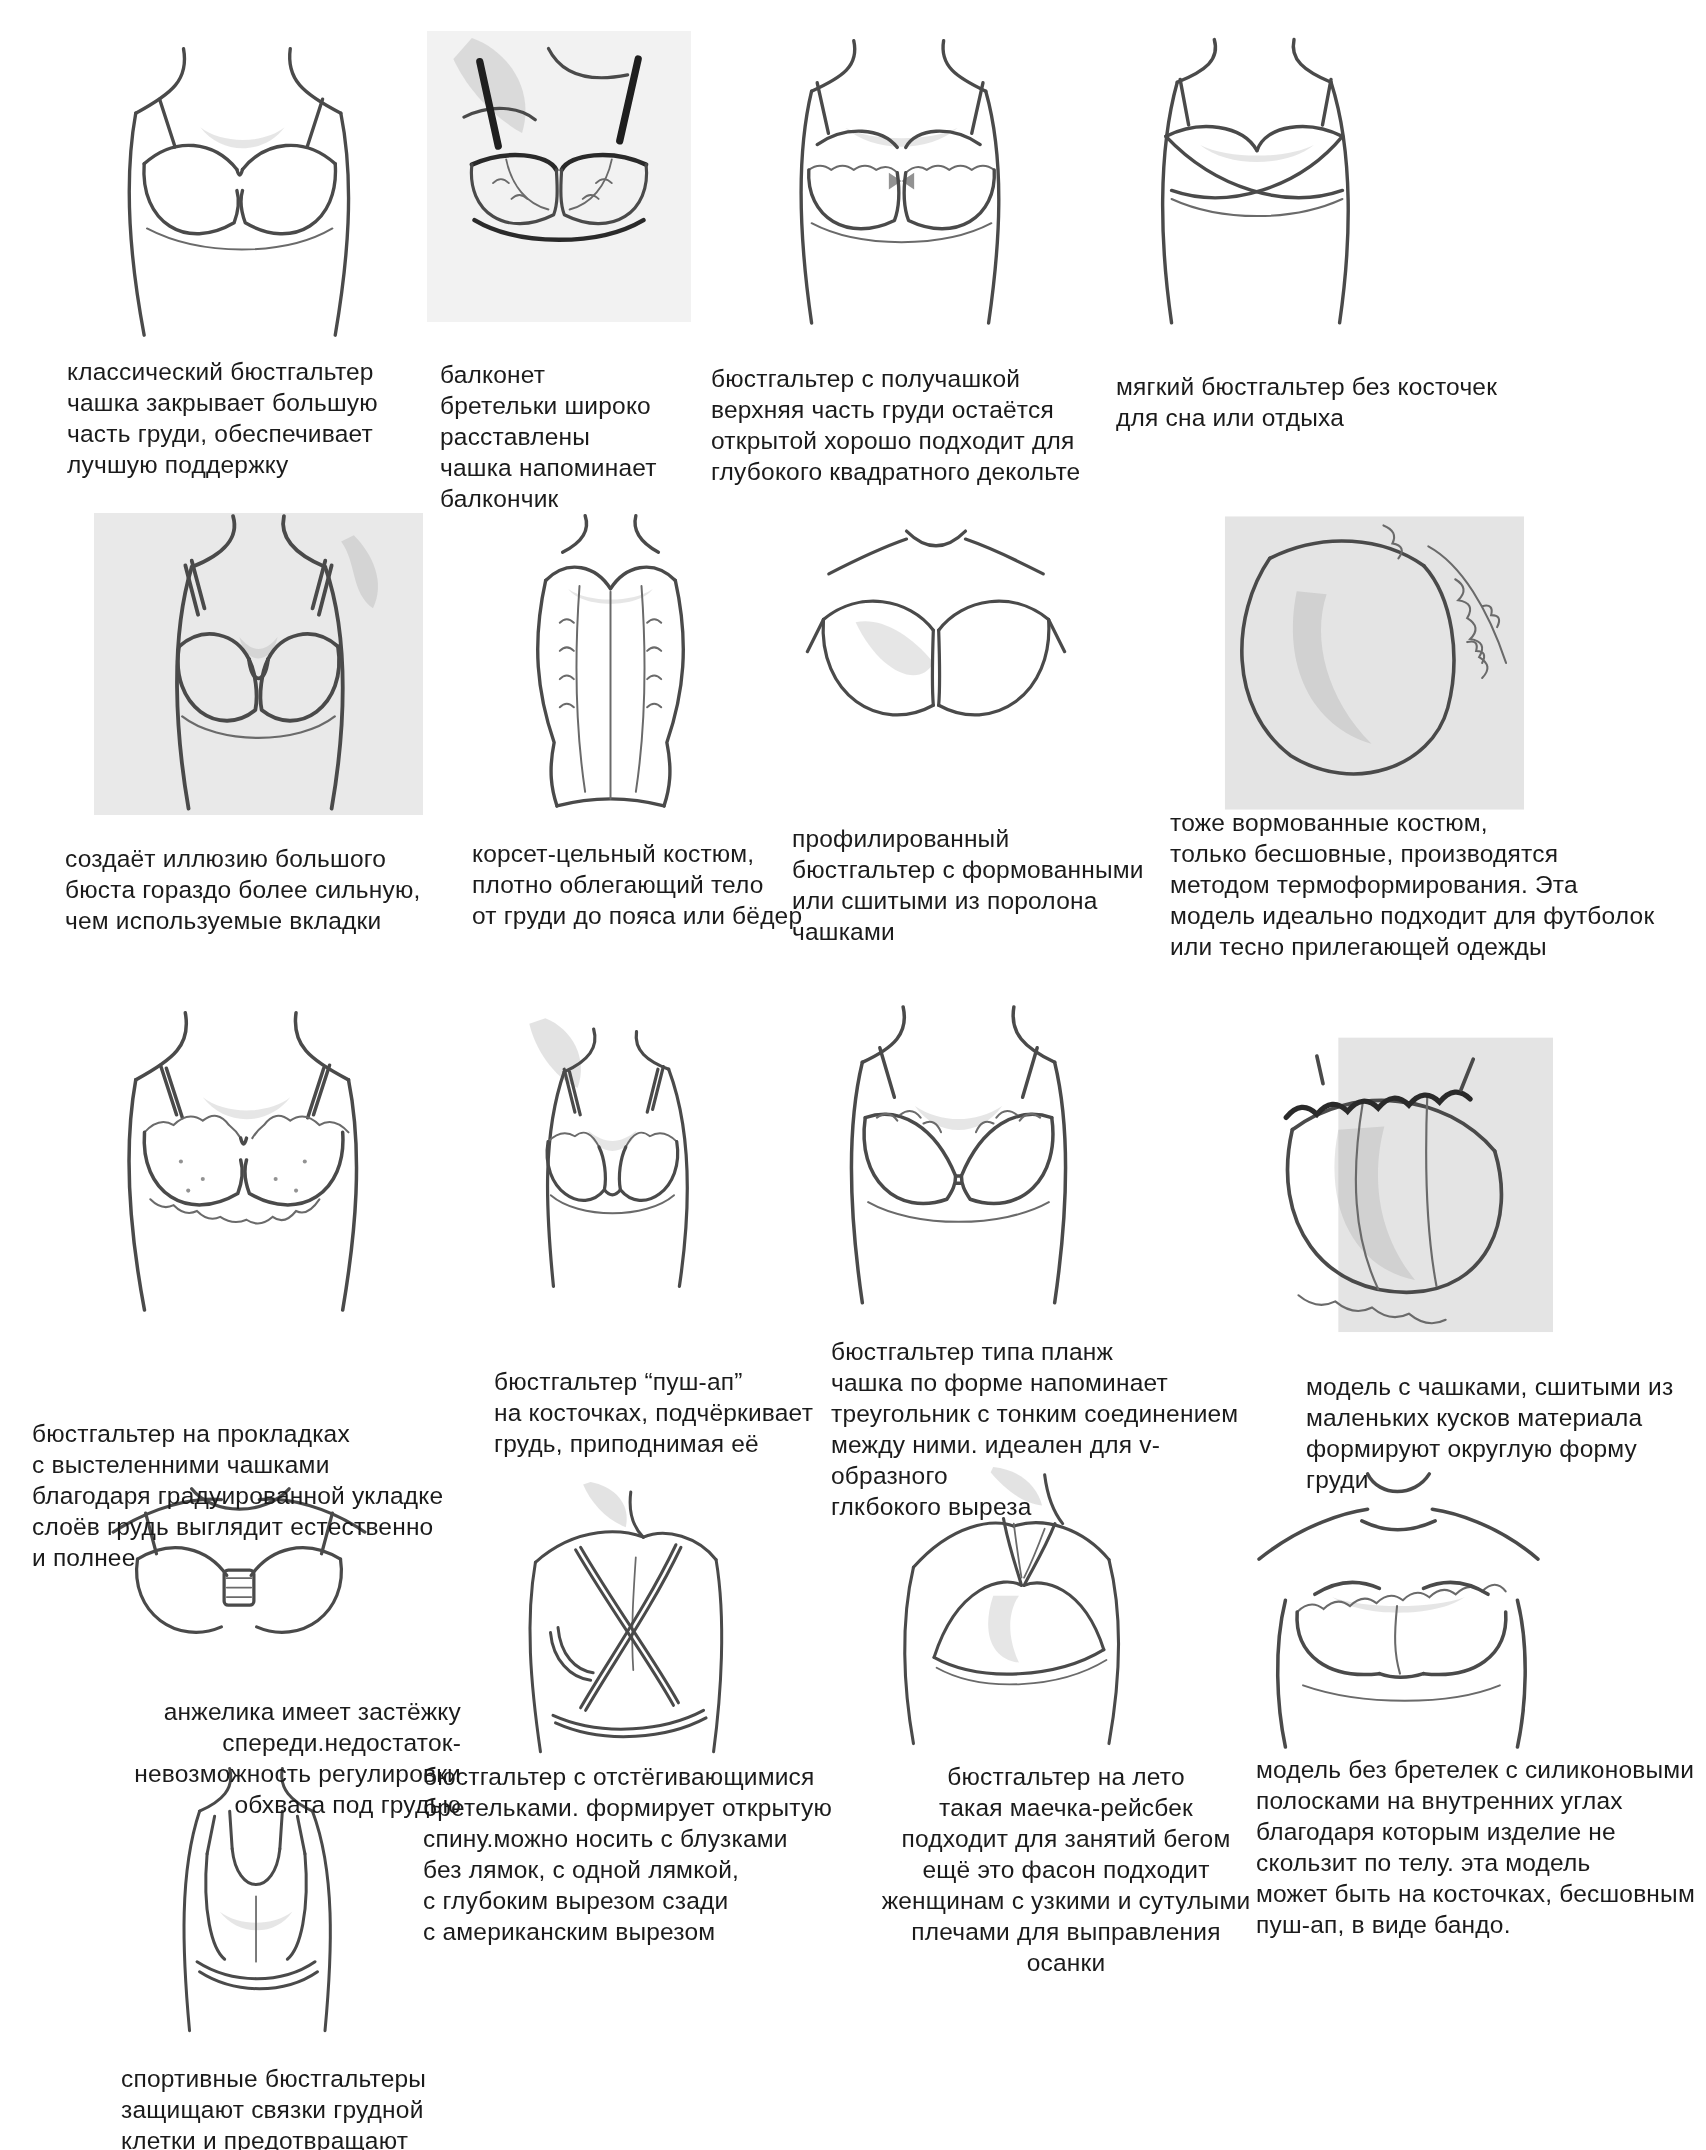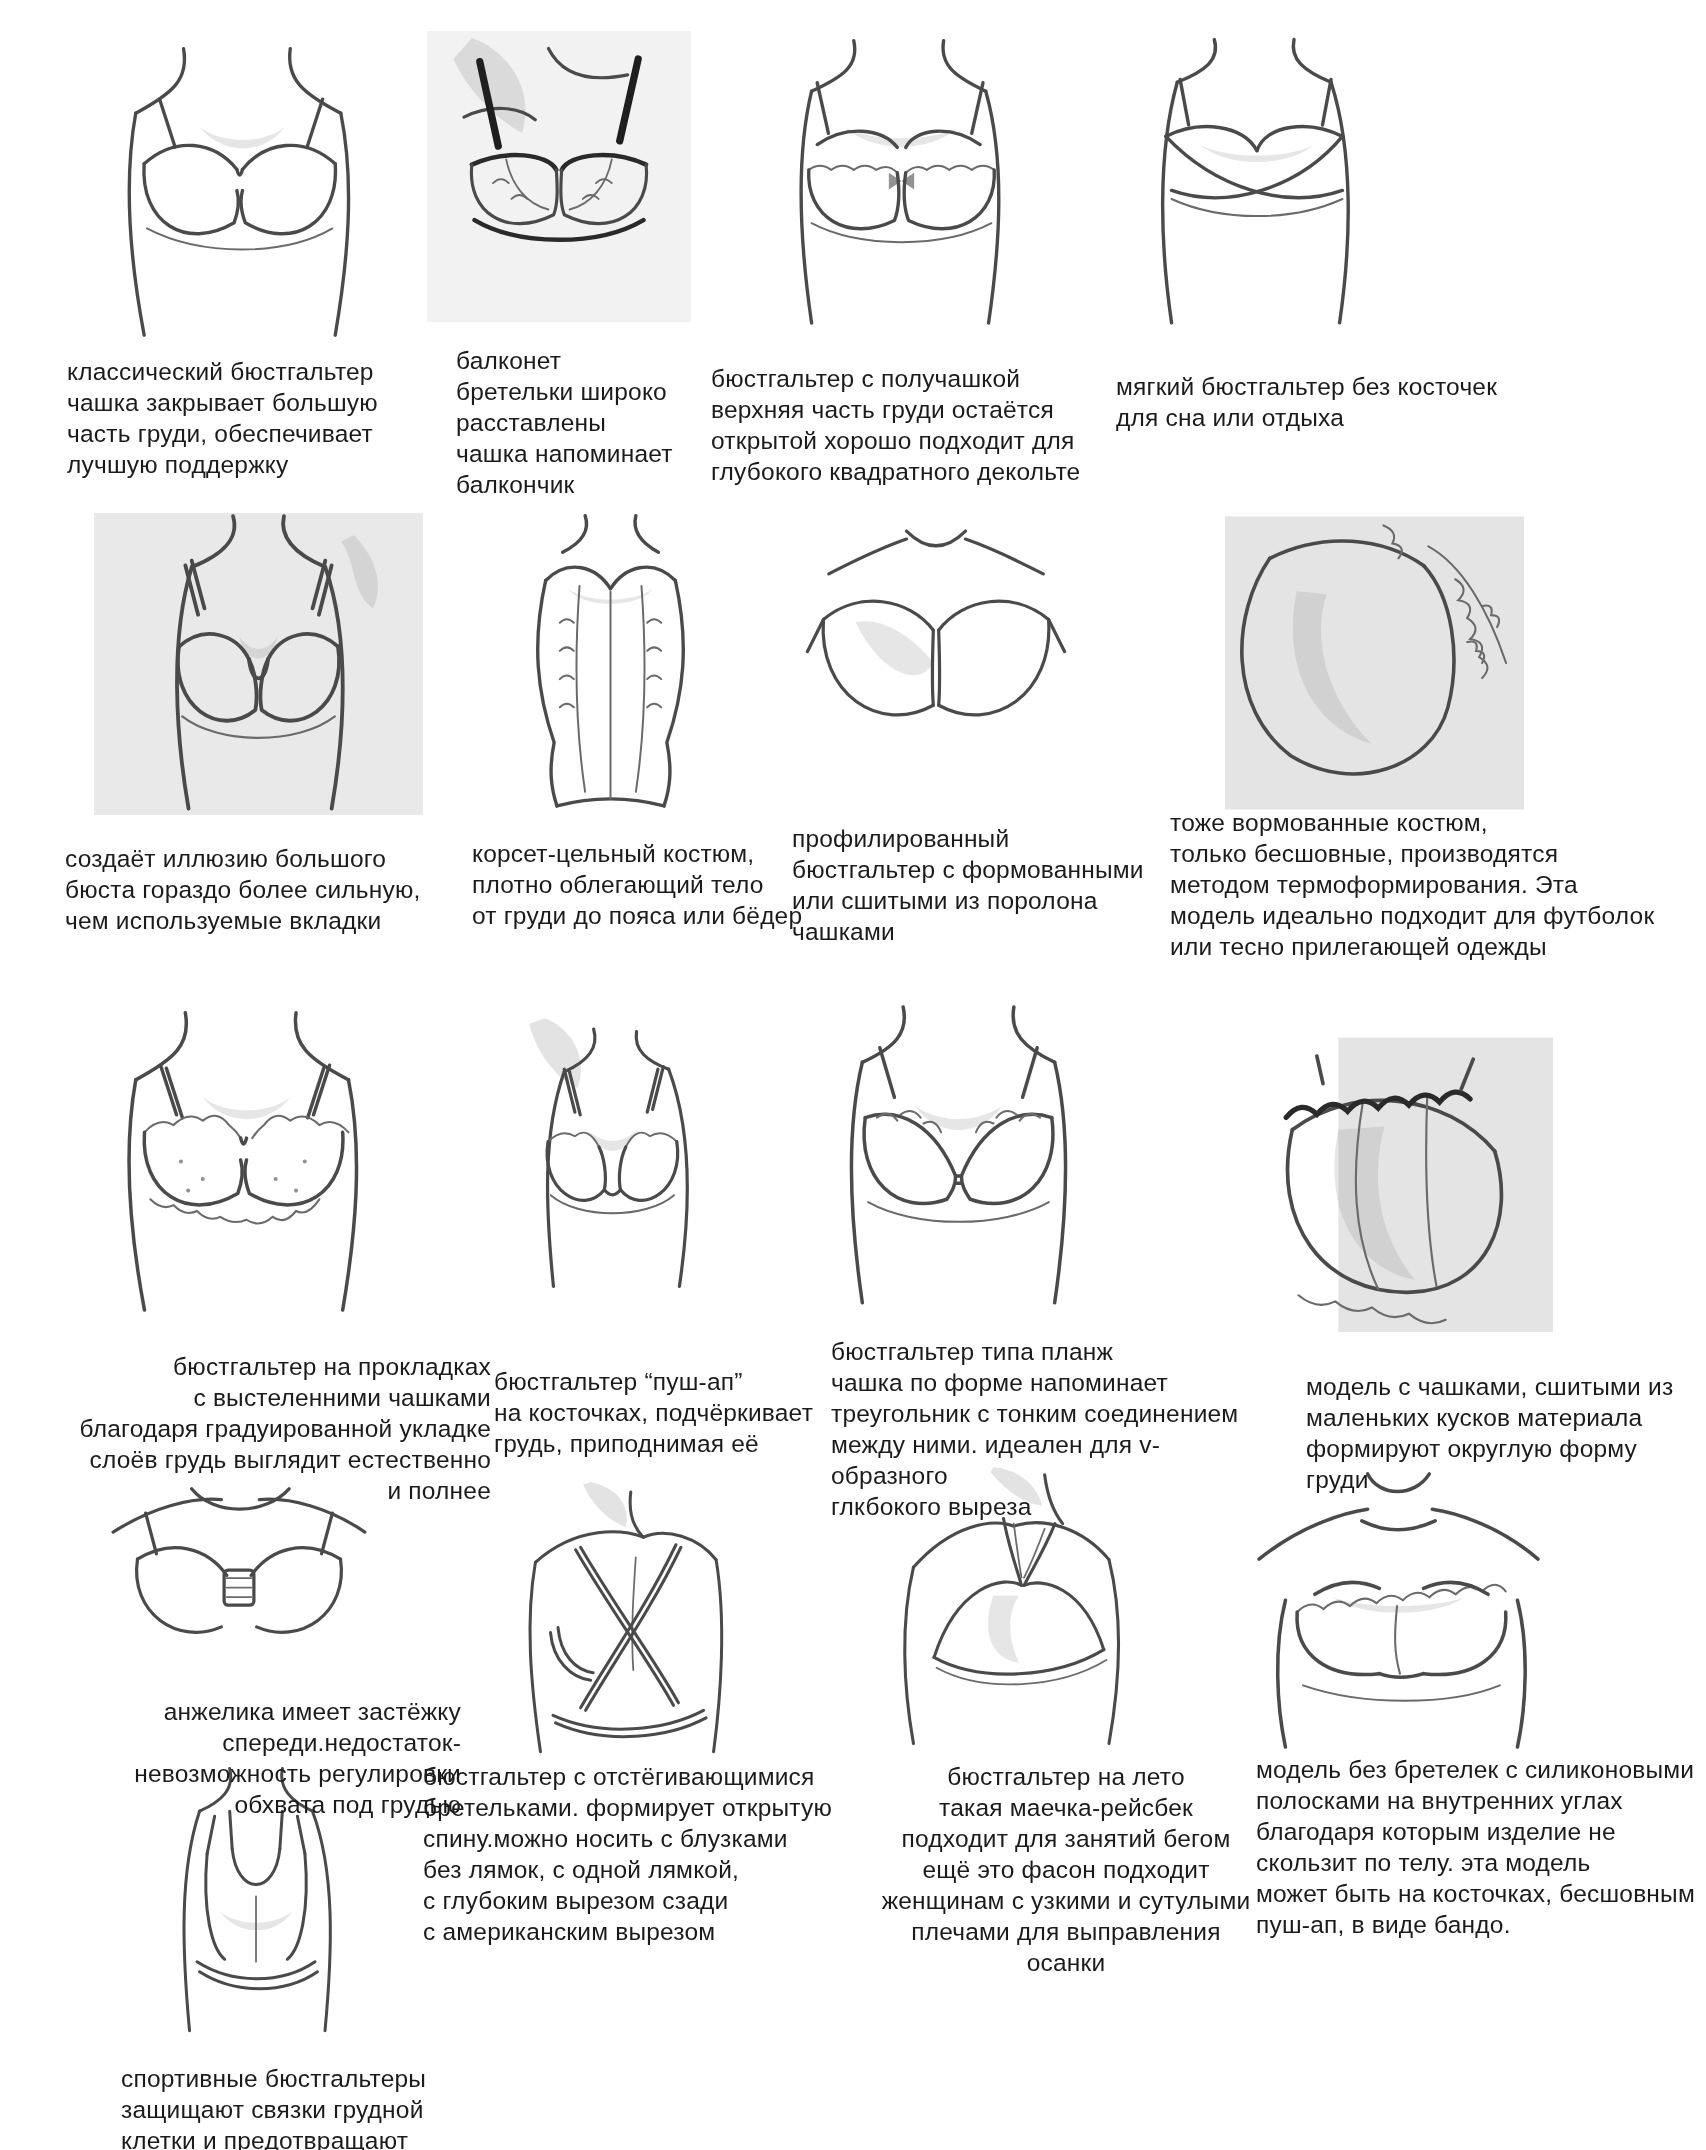--- a/index.html
+++ b/index.html
@@ -43,28 +43,28 @@
   #f10{left:425px; top:992px; width:268px; height:310px;}
   #f11{left:769px;top:992px; width:299px; height:306px;}
   #f12{left:1191px;top:1018px; width:322px; height:322px;}
   #f13{left:42px;  top:1466px; width:314px; height:203px;}
   #f14{left:467px; top:1470px; width:230px; height:276px;}
   #f15{left:823px;top:1455px; width:299px; height:283px;}
   #f16{left:1194px;top:1459px; width:329px; height:279px;}
   #f17{left:73px;  top:1749px; width:276px; height:276px;}
   
   #c1 {left:67px;  top:331px;  width:375px;}
-  #c2 {left:440px; top:320px;  width:283px;margin-left:16px;}
+  #c2 {left:440px; top:334px;  width:283px;}
   #c3 {left:711px; top:338px;  width:413px;}
   #c4 {left:1116px;top:346px;  width:444px;}
   #c5 {left:65px;  top:818px; width:413px;}
   #c6 {left:432px; top:813px; width:383px;margin-left:40px;}
   #c7 {left:792px;top:798px; width:375px;}
   #c8 {left:1170px;top:782px; width:505px;}
-  #c9 {left:32px;  top:1326px; width:459px;text-align:right;}
+  #c9 {left:32px;  top:1393px; width:459px;}
   #c10{left:494px; top:1326px; width:375px;margin-top:40px;}
   #c11{left:831px;top:1311px; width:444px;}
   #c12{left:1306px;top:1346px; width:398px;}
   #c13{left:78px; top:1671px; width:383px;text-align:right;}
   #c14{left:423px; top:1736px; width:459px;}
   #c15{left:867px;top:1736px; width:398px;text-align:center;}
   #c16{left:1256px;top:1729px; width:451px;}
   #c17{left:121px; top:2038px; width:337px;}
 </style>
 </head>

